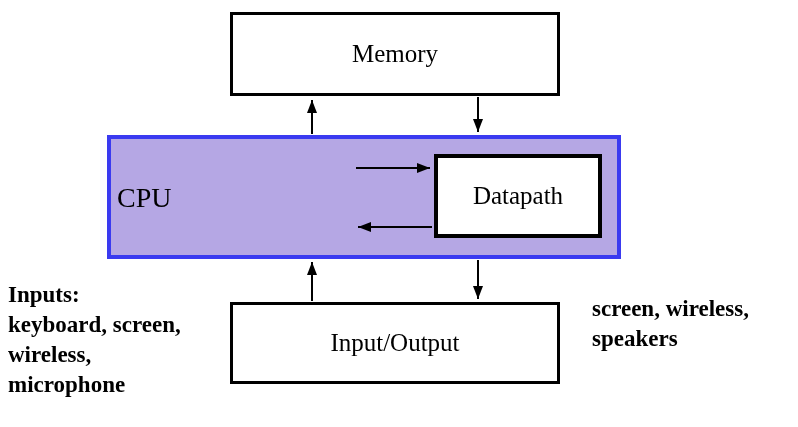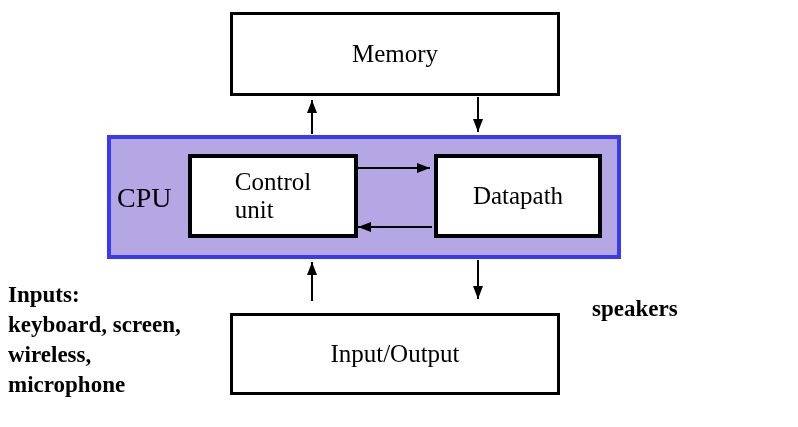--- a/index.html
+++ b/index.html
@@ -22,21 +22,21 @@
     display: flex;
     align-items: center;
     justify-content: center;
   }
   .box .label {
     font-size: 25px;
     line-height: 28px;
     white-space: pre-line;
   }
   .memory-box { left: 230px; top: 12px;  width: 330px; height: 84px; }
-  .io-box     { left: 230px; top: 313px; width: 330px; height: 82px; }
+  .io-box     { left: 230px; top: 302px; width: 330px; height: 82px; }
   .cpu-block {
     position: absolute;
     left: 107px; top: 135px;
     width: 514px; height: 124px;
     background: var(--cpu-fill, #b5a7e4);
     border: 4px solid var(--cpu-border, #3a3af0);
     padding-left: 42px;
   }
   .cpu-label {
     position: absolute;
@@ -67,24 +67,20 @@
 <body>
 
 <div class="canvas">
 
   <div class="box memory-box">
     <span class="label">Memory</span>
   </div>
 
   <div class="cpu-block">
     <span class="cpu-label">CPU</span>
-    <div class="box control-unit-box">
-      <span class="label">Control
-unit</span>
-    </div>
     <div class="box datapath-box">
       <span class="label">Datapath</span>
     </div>
   </div>
 
   <div class="box io-box">
     <span class="label">Input/Output</span>
   </div>
 
   <svg class="arrows" viewBox="0 0 798 427" xmlns="http://www.w3.org/2000/svg">
@@ -102,16 +98,17 @@
   </svg>
 
   <div class="side-text inputs-annotation">
     <div>Inputs:</div>
     <div>keyboard, screen,</div>
     <div>wireless,</div>
     <div>microphone</div>
   </div>
 
   <div class="side-text outputs-annotation">
+    <div>screen, wireless,</div>
     <div>speakers</div>
   </div>
 
 </div>
 
 </body></html>

